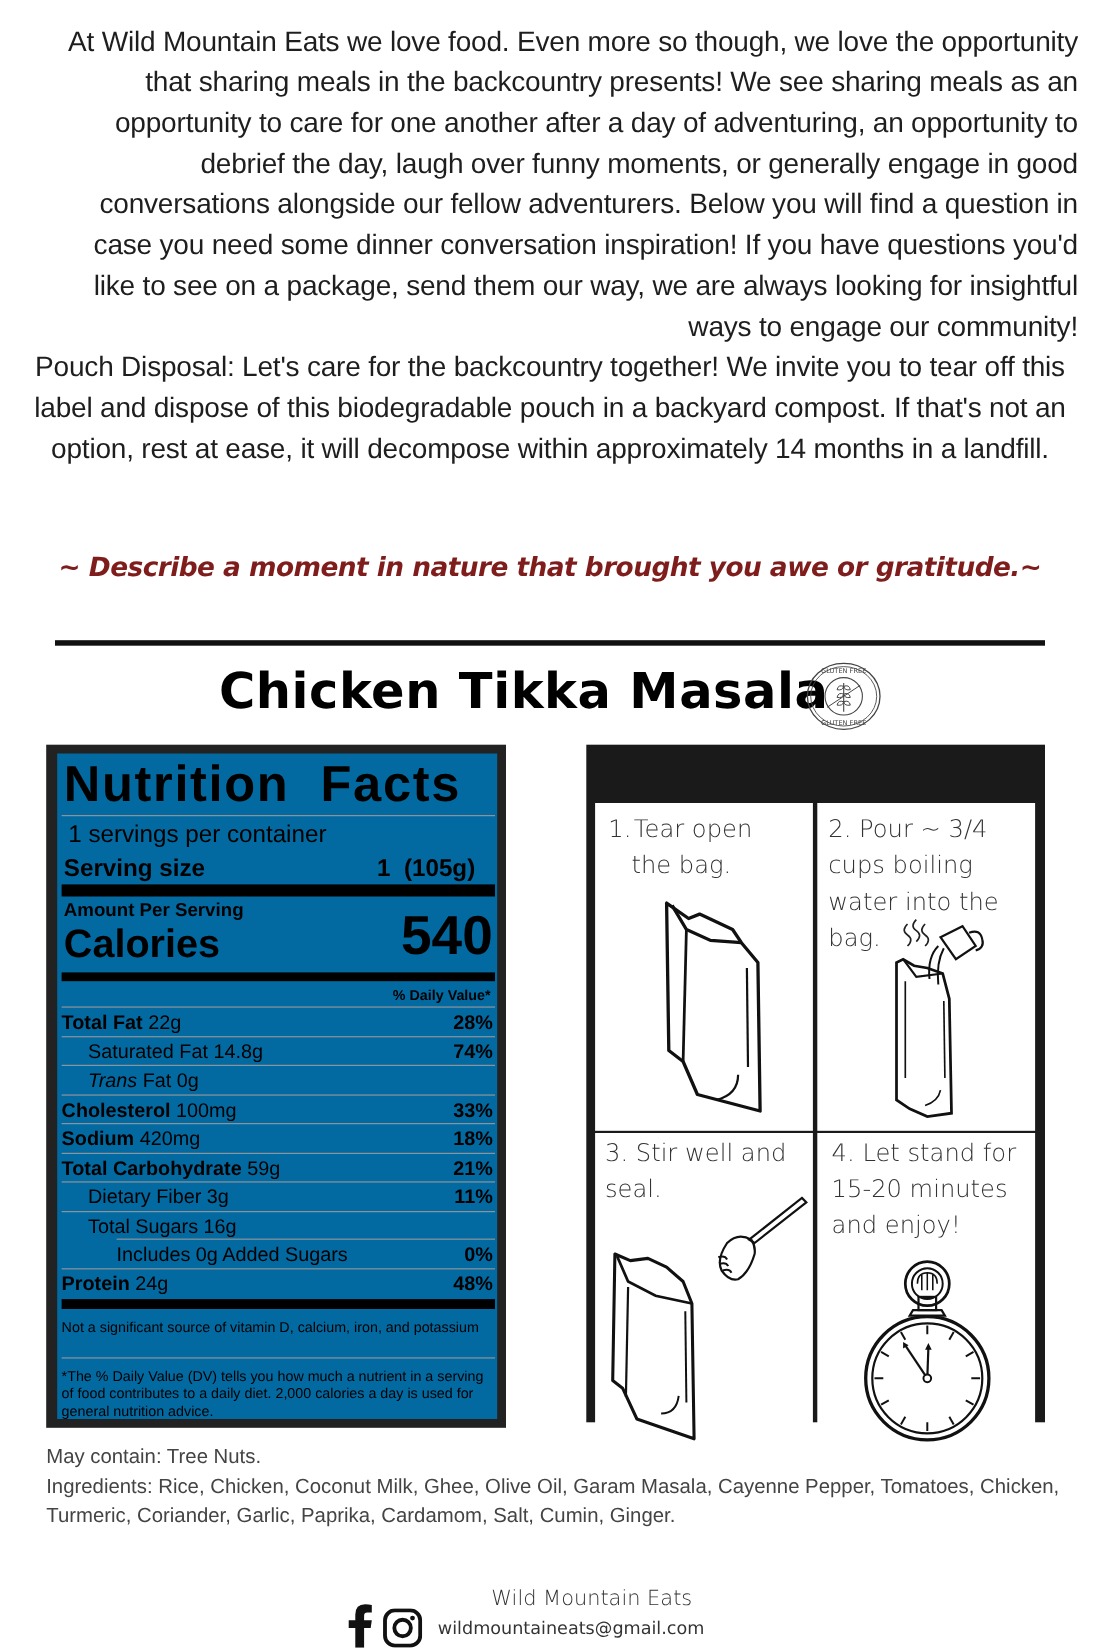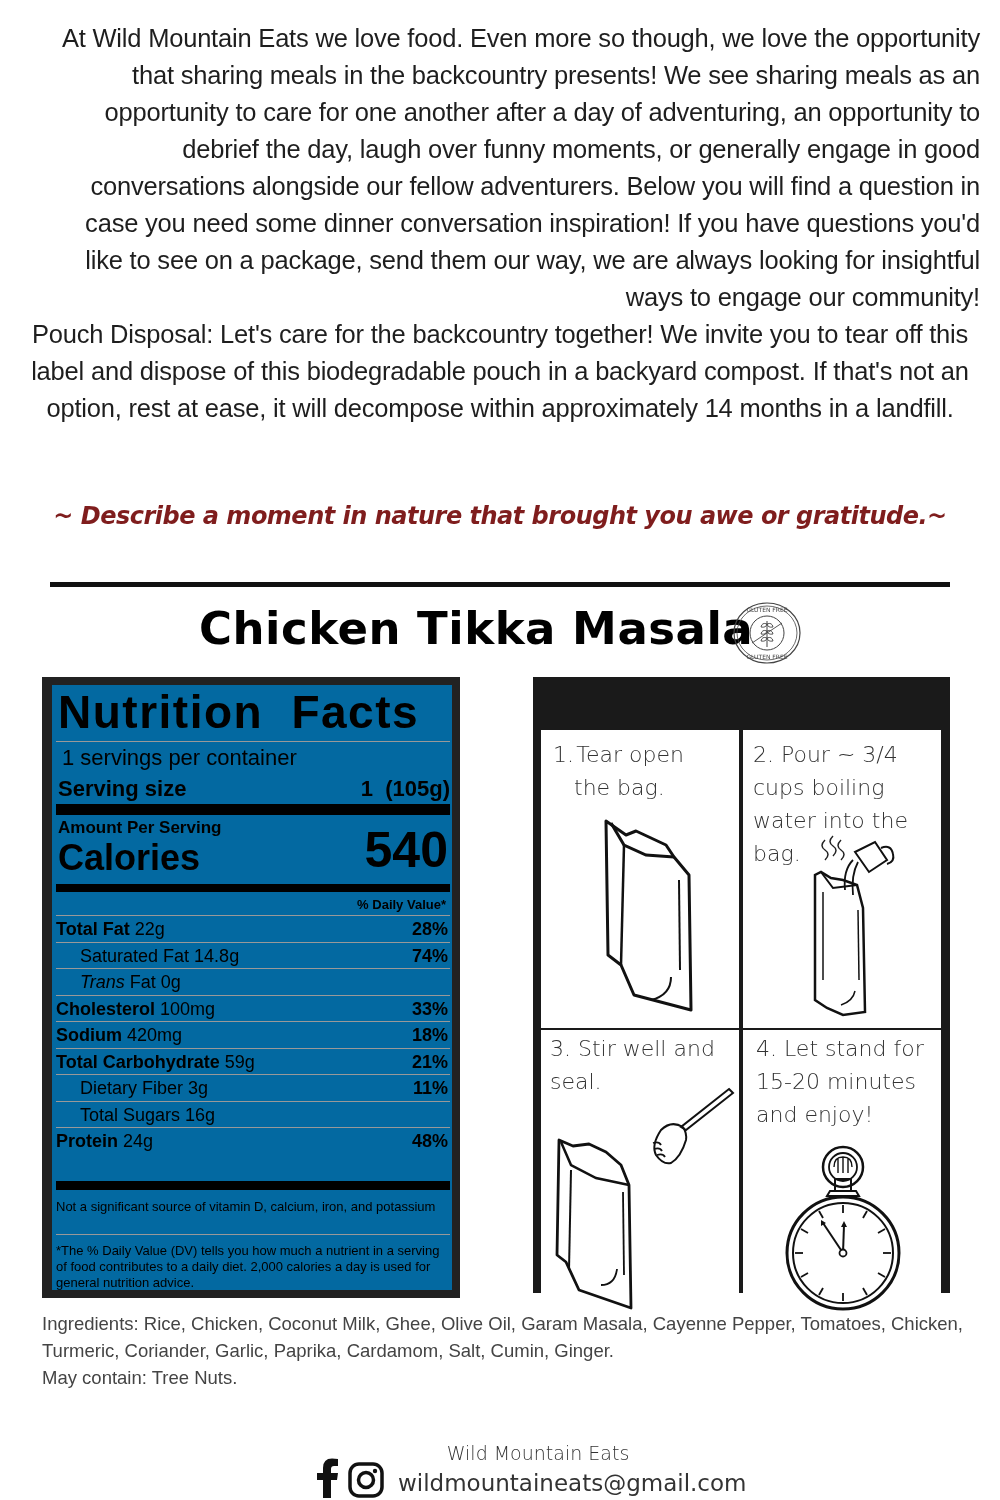--- a/index.html
+++ b/index.html
@@ -17,21 +17,21 @@
     .title { position: absolute; left: 185px; top: 4px; font-family: "DejaVu Sans", sans-serif; font-weight: bold; font-size: 45px; color: #000; letter-spacing: 0.5px; margin-left: 14px; }
     .gf-badge { position: absolute; left: 732px; top: 3px; width: 70px; height: 64px; }
 
     
     .nf { position: absolute; left: 42px; top: 677px; width: 418px; height: 621px; background: #222; }
     .nf-inner { position: absolute; left: 10px; top: 8px; right: 8px; bottom: 8px; background: #0369a1; font-family: "Liberation Sans", sans-serif; color: #000; }
     .nf-title { position: absolute; left: 6px; top: 0px; font-family: "Liberation Sans", sans-serif; font-weight: 900; font-size: 46px; letter-spacing: 1.5px; word-spacing: 14px; }
     .nf-line { position: absolute; left: 4px; right: 2px; height: 1px; background: #999; }
     .nf-thick { position: absolute; left: 4px; right: 2px; background: #000; }
     .nf-servings { position: absolute; left: 10px; top: 60px; font-size: 22px; }
-    .nf-serv-size { position: absolute; left: 6px; top: 91px; right: 2px; font-size: 22px; font-weight: bold; display: flex; justify-content: space-between; }
+    .nf-serv-size { position: absolute; left: 6px; top: 91px; right: 20px; font-size: 22px; font-weight: bold; display: flex; justify-content: space-between; }
     .nf-amount { position: absolute; left: 6px; top: 133px; font-size: 17px; font-weight: bold; }
     .nf-cal-label { position: absolute; left: 6px; top: 152px; font-size: 36px; font-weight: bold; }
     .nf-cal-val { position: absolute; right: 4px; top: 136px; font-size: 50px; font-weight: bold; }
     .nf-dv { position: absolute; right: 6px; top: 212px; font-size: 13px; font-weight: bold; }
     .nf-rows { position: absolute; left: 4px; right: 2px; top: 230px; }
     .nf-row { position: relative; height: 25.5px; border-top: 1px solid #999; font-size: 18px; line-height: 26px; display: flex; justify-content: space-between; }
     .nf-row .lbl b { font-weight: bold; }
     .nf-row .pct { font-weight: bold; padding-right: 2px; }
     .nf-row.i1 .lbl { padding-left: 24px; }
     .nf-row.i2 .lbl { padding-left: 50px; }
@@ -53,21 +53,21 @@
     .c4 .txt { top: 2px; left: 13px; }
     .cell svg { position: absolute; }
 
     .ingredients { position: absolute; left: 42px; top: 1310px; width: 940px; font-family: "Liberation Sans", sans-serif; font-size: 18.5px; line-height: 27px; color: #444; }
     .ingredients p { margin: 0; }
 
     .footer { position: absolute; left: 0; top: 1440px; width: 1000px; height: 60px; }
     .fb-icon { position: absolute; left: 314px; top: 18px; width: 26px; height: 40px; }
     .ig-icon { position: absolute; left: 348px; top: 22px; width: 36px; height: 36px; }
     .brand { position: absolute; left: 398px; top: 2px; width: 280px; text-align: center; font-family: "DejaVu Sans", sans-serif; font-size: 19px; color: #333; font-weight: 300; }
-    .email { position: absolute; left: 398px; top: 30px; font-family: "DejaVu Sans", sans-serif; font-size: 23px; color: #333; }
+    .email { position: absolute; left: 398px; top: 30px; font-family: "DejaVu Sans", sans-serif; font-size: 16px; color: #333; }
   </style>
 </head>
 <body>
 
 <div class="intro">
   <p class="indent">At Wild Mountain Eats we love food. Even more so though, we love the opportunity that sharing meals in the backcountry presents! We see sharing meals as an opportunity to care for one another after a day of adventuring, an opportunity to debrief the day, laugh over funny moments, or generally engage in good conversations alongside our fellow adventurers. Below you will find a question in case you need some dinner conversation inspiration! If you have questions you'd like to see on a package, send them our way, we are always looking for insightful ways to engage our community!</p>
   <p>Pouch Disposal: Let's care for the backcountry together! We invite you to tear off this label and dispose of this biodegradable pouch in a backyard compost. If that's not an option, rest at ease, it will decompose within approximately 14 months in a landfill.</p>
 </div>
 
 <div class="question">~ Describe a moment in nature that brought you awe or gratitude.~</div>
@@ -129,20 +129,24 @@
         <span class="lbl"><b>Total Carbohydrate</b> <span>59g</span></span>
         <span class="pct">21%</span>
       </div>
       <div class="nf-row i1">
         <span class="lbl"><span>Dietary Fiber</span> <span>3g</span></span>
         <span class="pct">11%</span>
       </div>
       <div class="nf-row i1">
         <span class="lbl"><span>Total Sugars</span> <span>16g</span></span>
         <span class="pct"></span>
+      </div>
+      <div class="nf-row i2 sub-line">
+        <span class="lbl"><span>Includes 0g Added Sugars</span></span>
+        <span class="pct">0%</span>
       </div>
       <div class="nf-row">
         <span class="lbl"><b>Protein</b> <span>24g</span></span>
         <span class="pct">48%</span>
       </div>
     </div>
 
     <div class="nf-thick" style="top:496px;height:9px;"></div>
     <div class="nf-note1">Not a significant source of vitamin D, calcium, iron, and potassium</div>
     <div class="nf-line" style="top:549px;"></div>
@@ -234,22 +238,22 @@
       </g>
       <line x1="65" y1="108" x2="66" y2="80" stroke="#111" stroke-width="2"></line>
       <line x1="65" y1="108" x2="45" y2="78" stroke="#111" stroke-width="2"></line>
       <path d="M66 76 l-3 6 h6 z M43 75 l0 6 l5 -3 z" fill="#111"></path>
       <circle cx="65" cy="108" r="3.5" fill="#fff" stroke="#111" stroke-width="1.8"></circle>
     </svg>
   </div>
 </div>
 
 <div class="ingredients">
+  <p>May contain: Tree Nuts.</p>
   <p>Ingredients: Rice, Chicken, Coconut Milk, Ghee, Olive Oil, Garam Masala, Cayenne Pepper, Tomatoes, Chicken, Turmeric, Coriander, Garlic, Paprika, Cardamom, Salt, Cumin, Ginger.</p>
-  <p>May contain: Tree Nuts.</p>
 </div>
 
 <div class="footer">
   <svg class="fb-icon" viewBox="0 0 26 40">
     <path d="M17 40 V22 H23 L24 15 H17 V11 Q17 8 20 8 H24 V1 Q21 0.5 18 0.5 Q9 0.5 9 10 V15 H3 V22 H9 V40 Z" fill="#111"></path>
   </svg>
   <svg class="ig-icon" viewBox="0 0 36 36">
     <rect x="2" y="2" width="32" height="32" rx="9" fill="none" stroke="#111" stroke-width="3.5"></rect>
     <circle cx="18" cy="18" r="7.5" fill="none" stroke="#111" stroke-width="3.5"></circle>
     <circle cx="27" cy="9" r="2.2" fill="#111"></circle>

